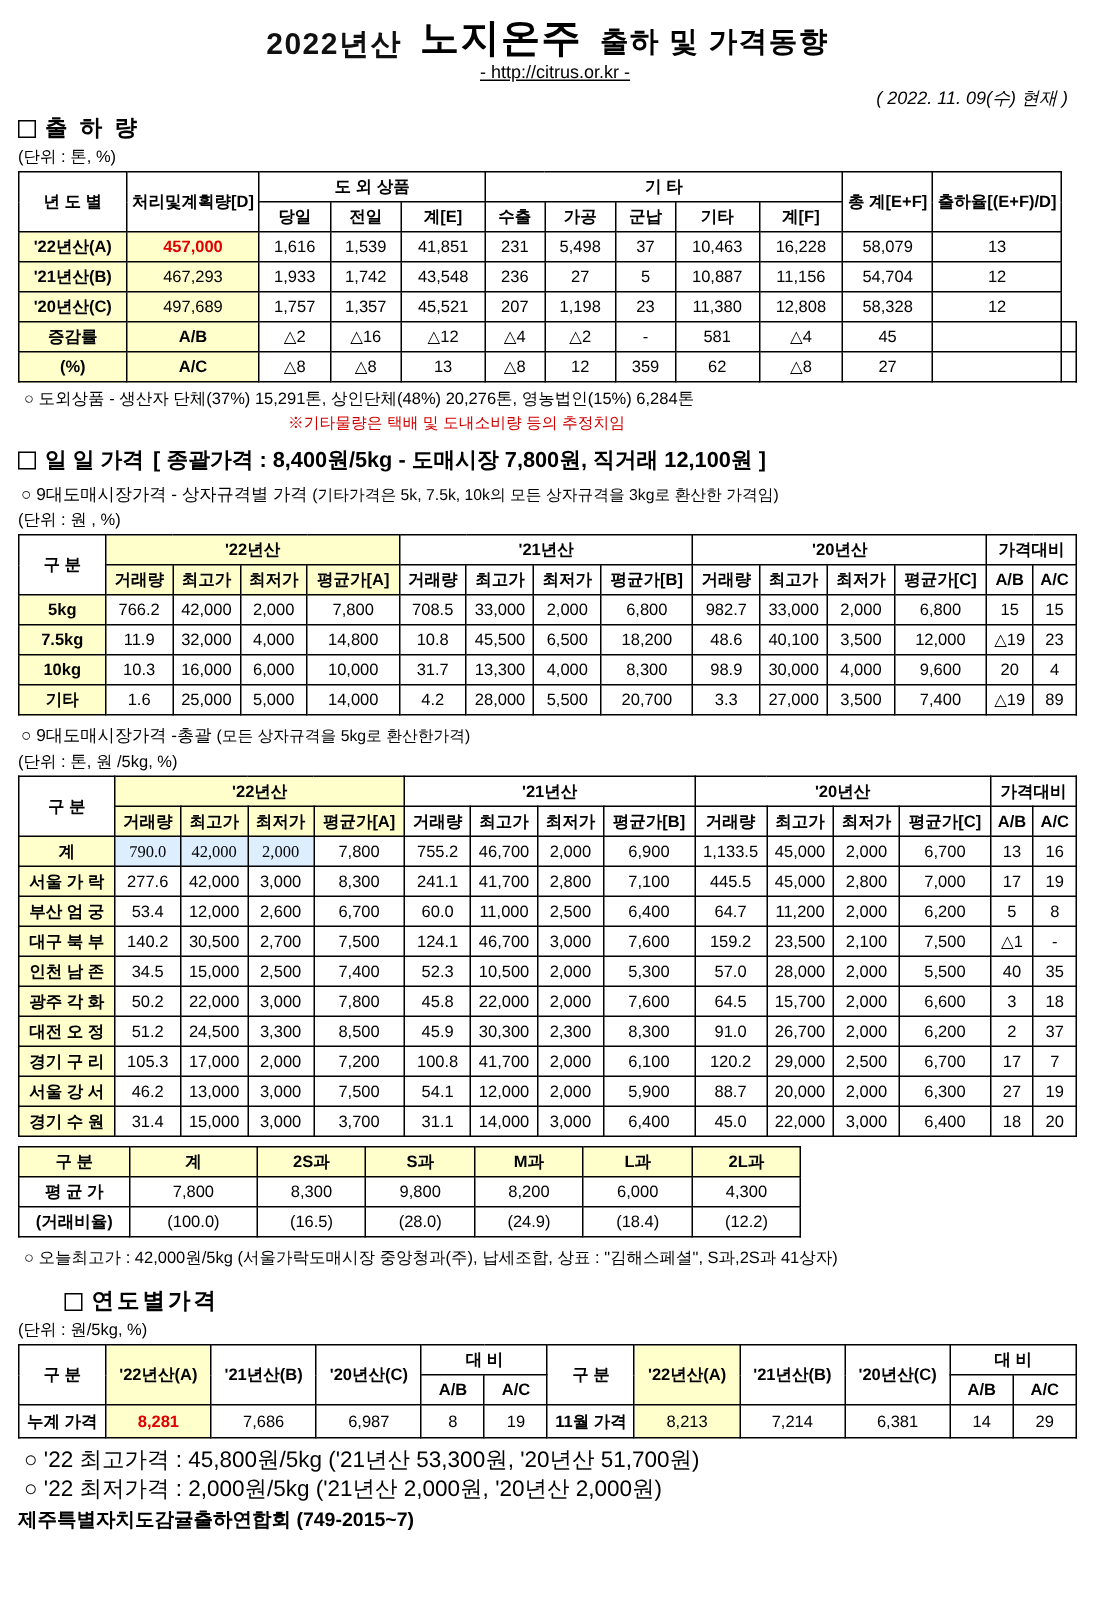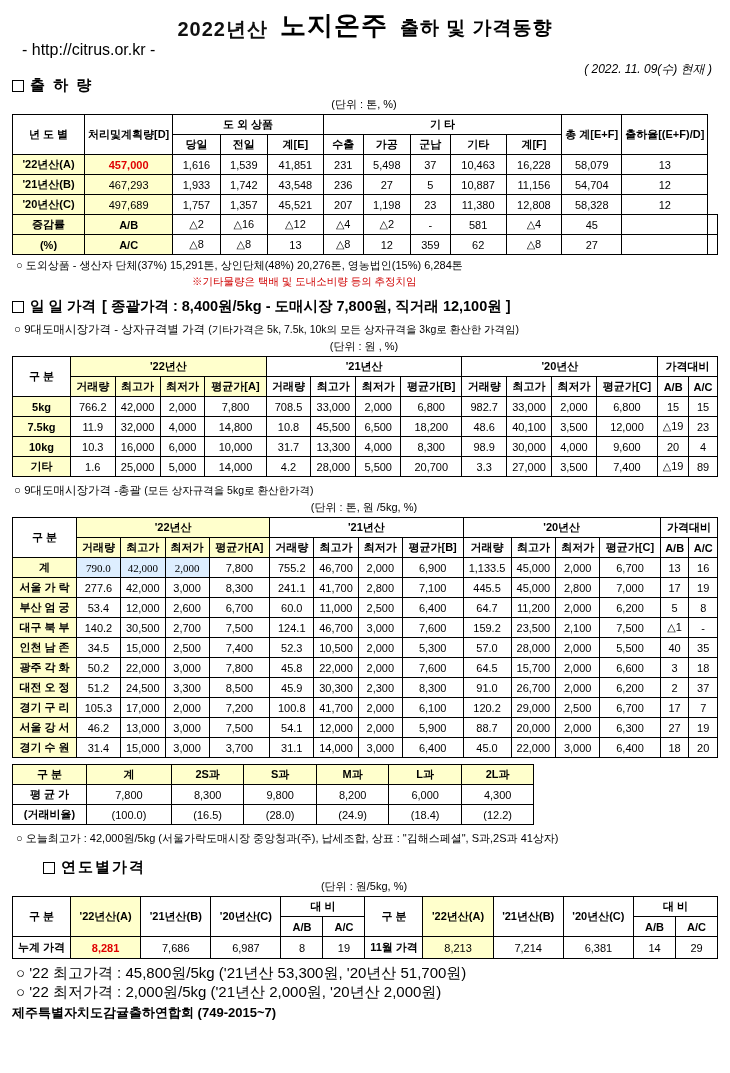--- a/index.html
+++ b/index.html
@@ -38,24 +38,25 @@
     font-weight: bold;
     letter-spacing: 1px;
   }
   .hdr-sub {
     font-size: 19px;
     font-weight: bold;
     letter-spacing: 1px;
     margin-bottom: 2px;
   }
   .hdr-url {
-    text-align: left;
-    font-size: 16px;
+    text-align: center;
+    font-size: 12px;
     margin-top: -2px;
     margin-left: 10px;
+    text-decoration: underline;
   }
   .hdr-date {
     text-align: right;
     font-size: 12px;
     margin-top: 2px;
     padding-right: 6px;
     font-style: italic;
   }
 
   
@@ -69,21 +70,21 @@
   }
   .sec-title .sq {
     display: inline-block;
     width: 12px; height: 12px;
     border: 1.5px solid #000;
     background: #fff;
   }
   .sec-title .txt { letter-spacing: 2px; }
 
   .unit-note {
-    text-align: center;
+    text-align: left;
     font-size: 11px;
     margin: 2px 2px 2px 0;
   }
 
   
   table {
     border-collapse: collapse;
     width: 100%;
     font-size: 11px;
   }

